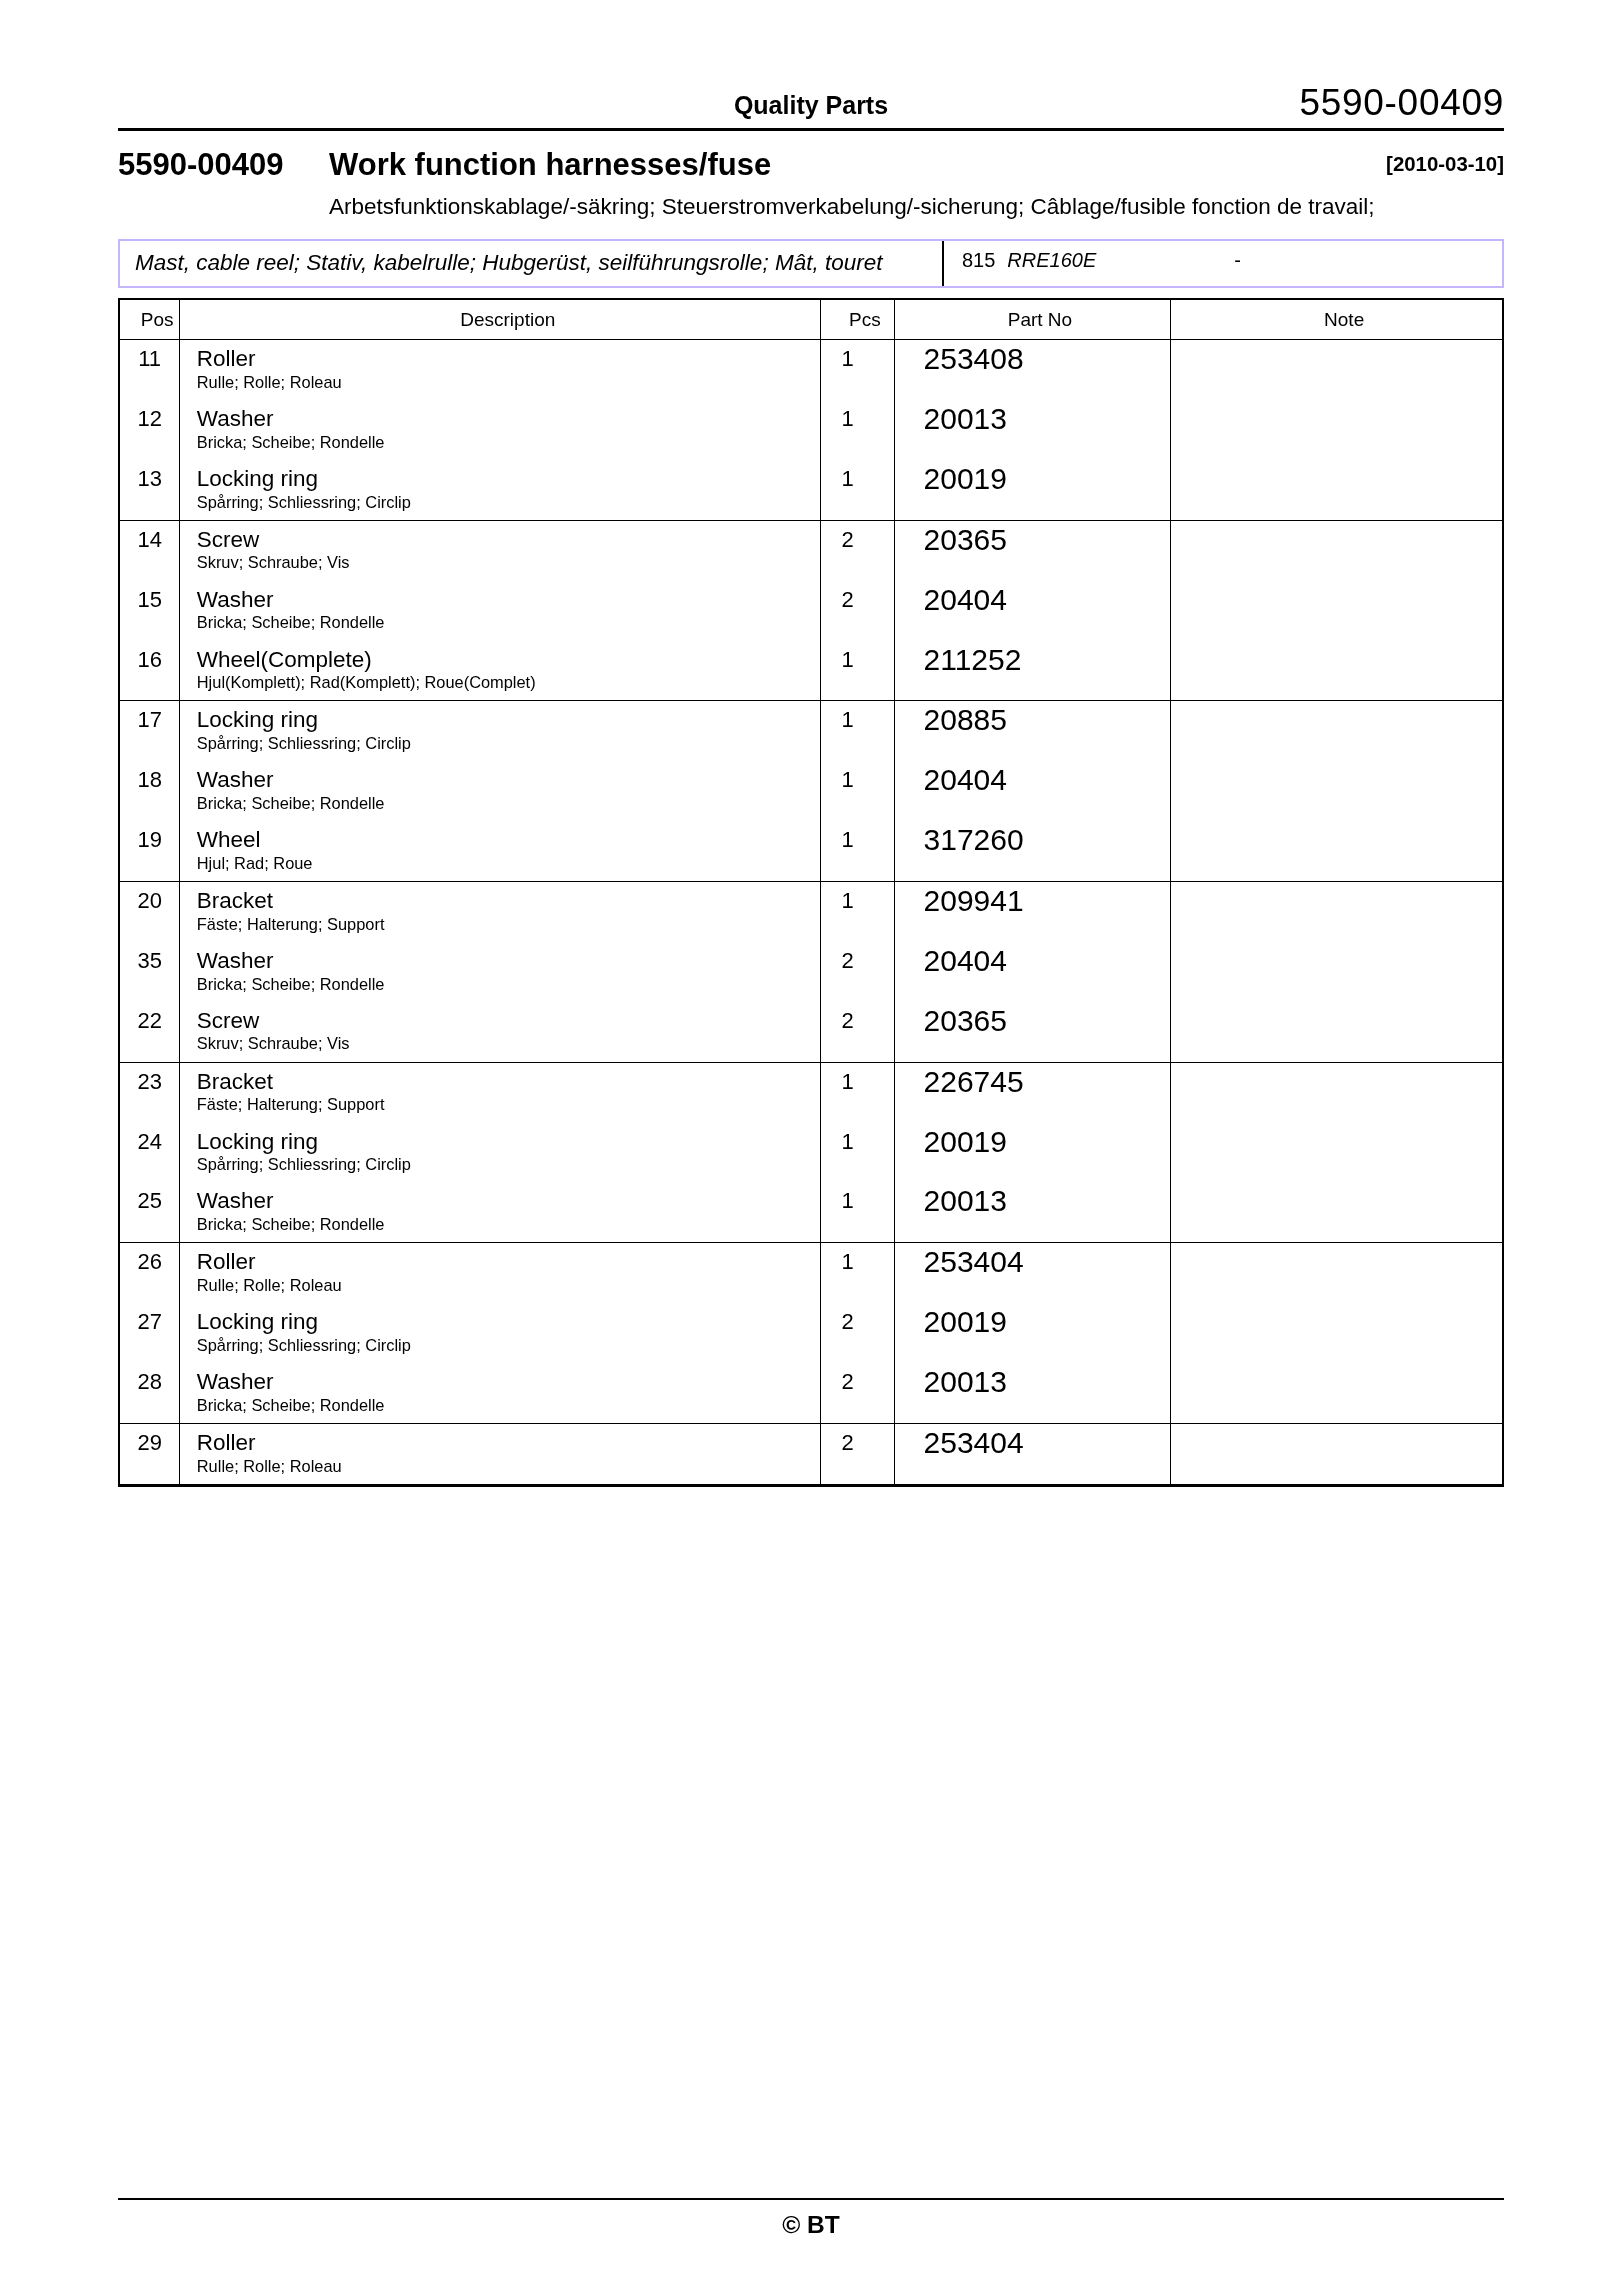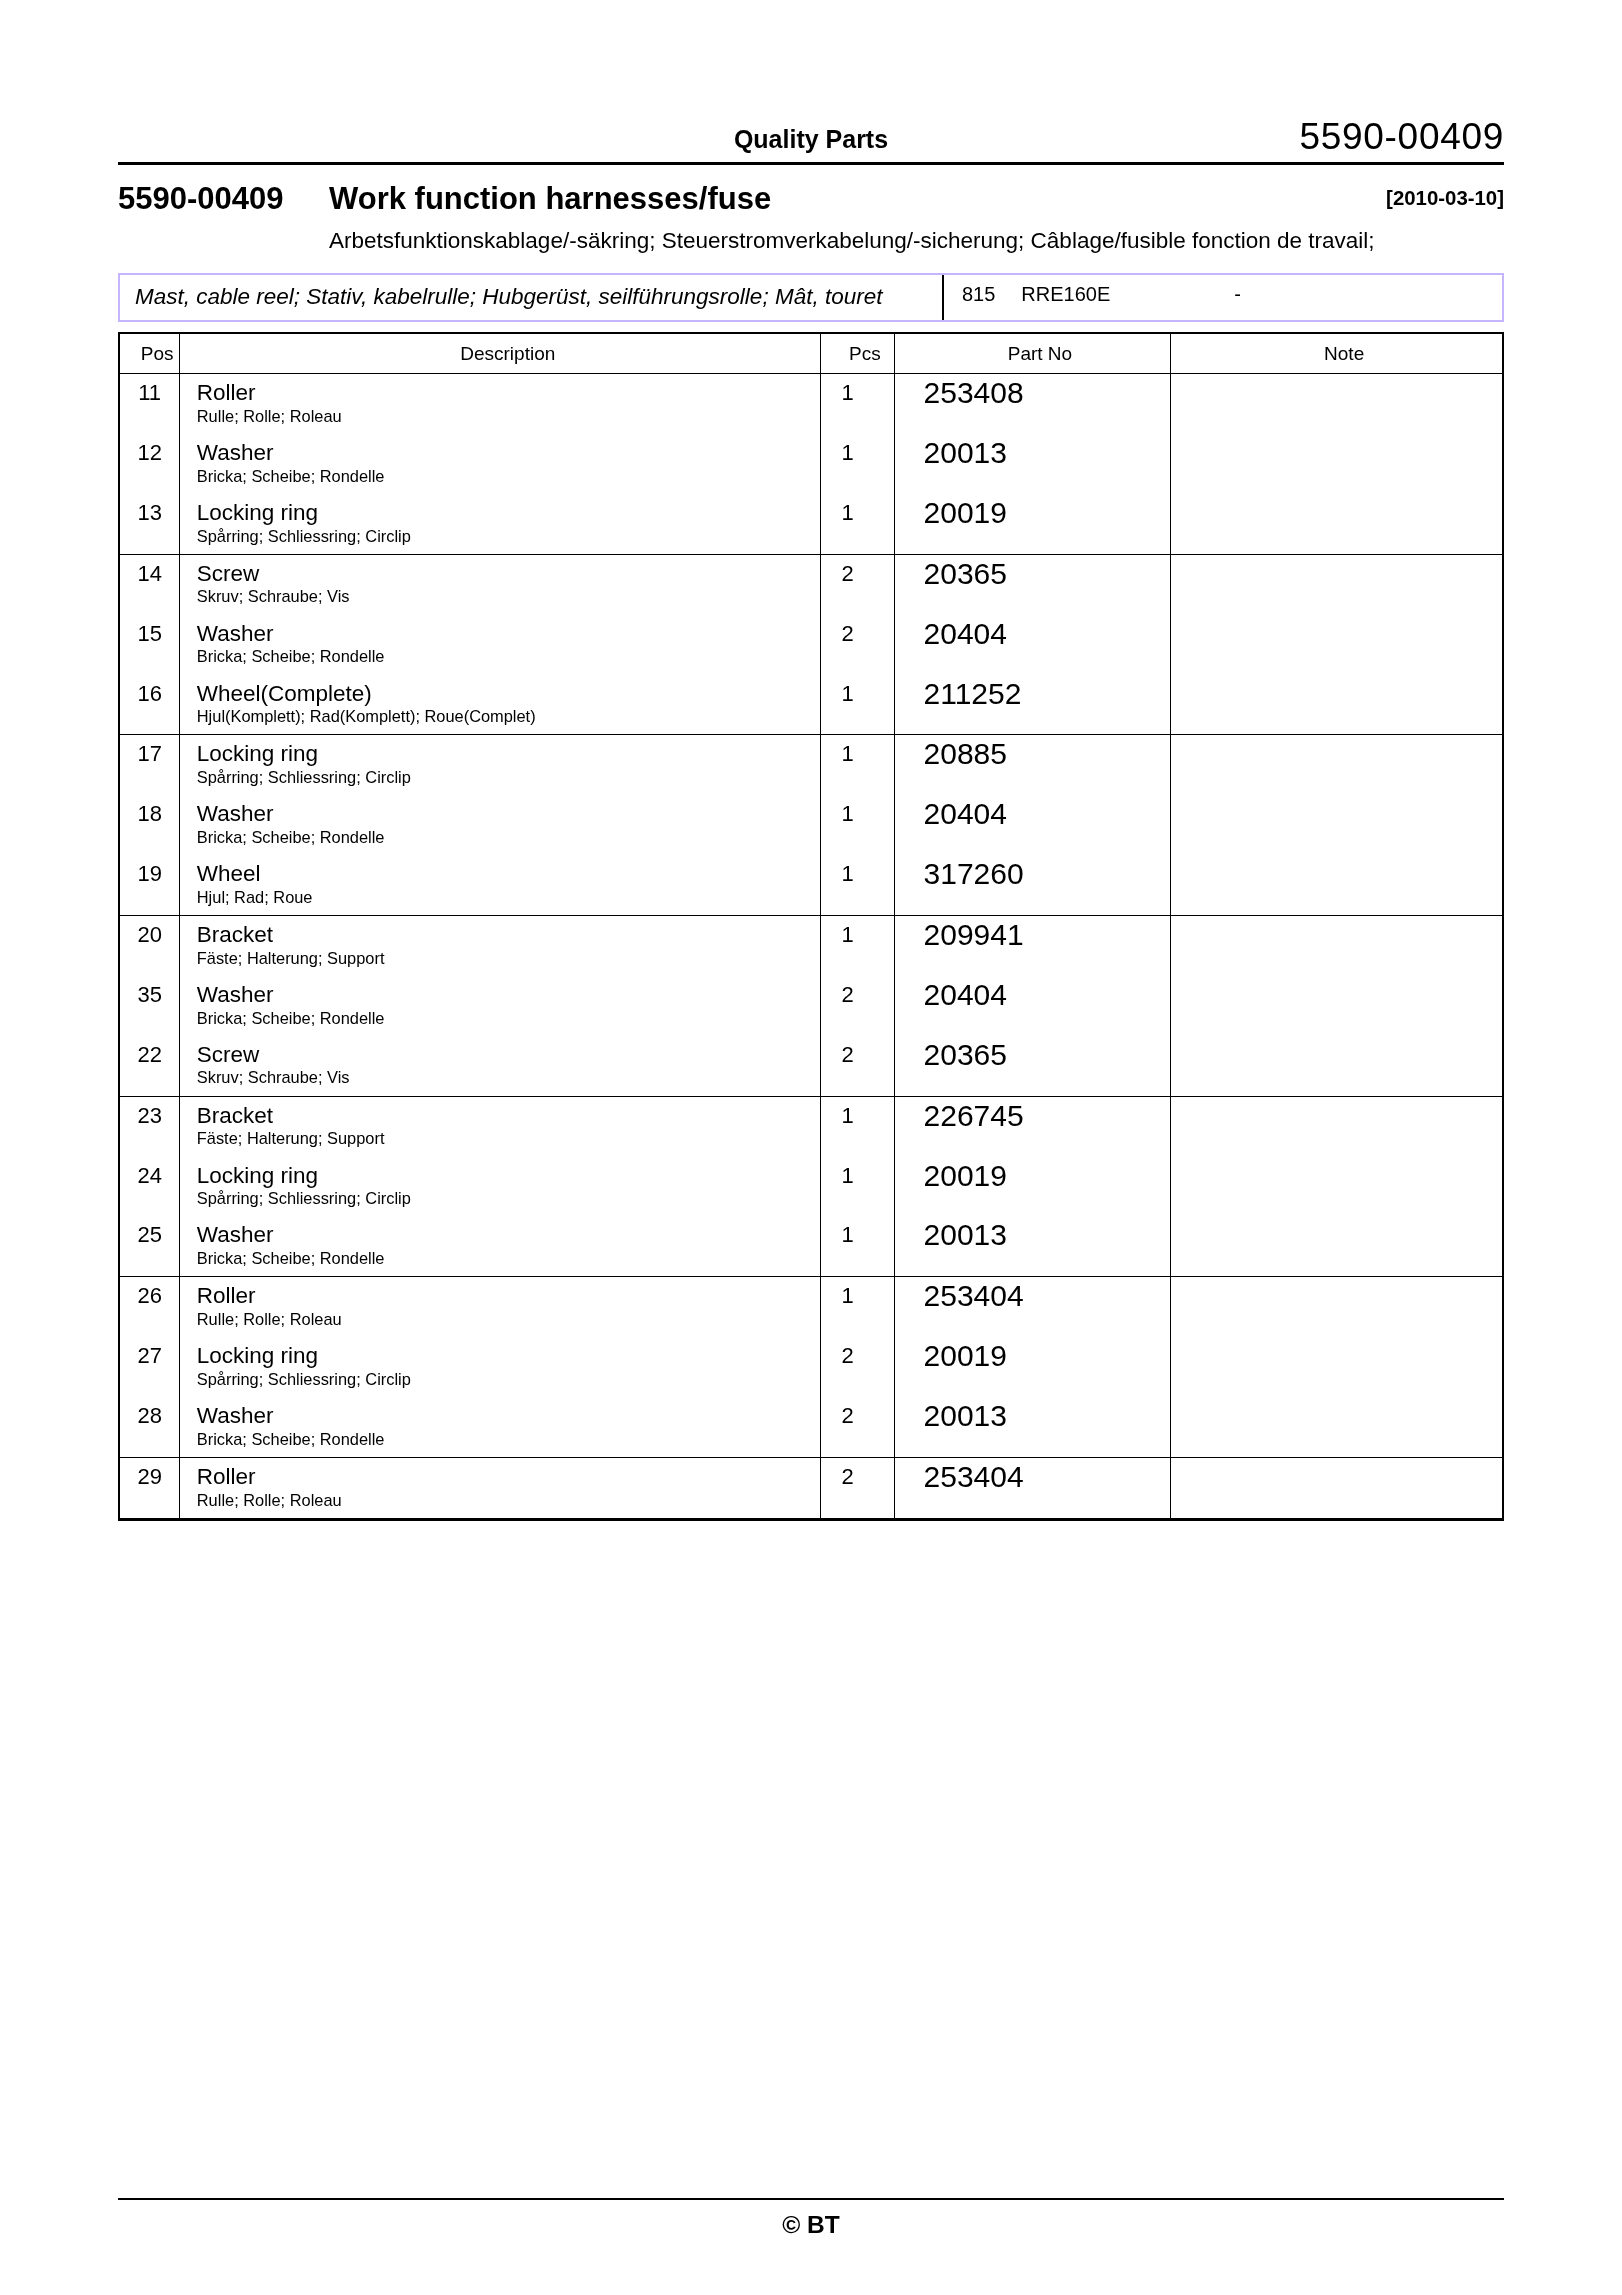--- a/index.html
+++ b/index.html
@@ -5,38 +5,38 @@
   html, body { margin: 0; padding: 0; background: #e8e8e8; }
   .page {
     width: 1622px; height: 2295px; position: relative;
     background: #ffffff; color: #000000;
     font-family: "Liberation Sans", sans-serif;
     overflow: hidden; margin: 0 auto;
   }
   .content { position: absolute; left: 118px; right: 118px; top: 0; }
 
   
-  .page-header { position: relative; height: 162px; }
+  .page-header { position: relative; height: 128px; }
   .ph-center { position: absolute; left: 0; right: 0; bottom: 8.2px; text-align: center; font-size: 25px; font-weight: bold; }
   .ph-right  { position: absolute; right: 0; bottom: 4.1px; font-size: 37px; font-weight: normal; letter-spacing: 0.7px; }
   .header-rule { height: 2.7px; background: #000; }
 
   
   .title-block { margin-top: 16.4px; }
   .title-row { display: flex; align-items: flex-start; }
   .title-code { flex: 0 0 211px; font-size: 31px; font-weight: bold; }
   .title-name { margin: 0; flex: 1; font-size: 31px; font-weight: bold; }
   .title-date { font-size: 20.4px; font-weight: bold; padding-top: 5.5px; white-space: nowrap; }
   .subtitle { margin: 6.8px 0 0 211px; font-size: 22.5px; line-height: 33px; }
 
   
   .section-box { margin-top: 16.4px; border: 2px solid #c4b5fd; display: flex; }
   .section-desc { flex: 0 0 59.5%; box-sizing: border-box; font-style: italic; font-size: 22.5px; line-height: 31px; padding: 5.5px 15px 8.2px 15px; }
   .section-right { flex: 1; border-left: 2px solid #000; position: relative; padding: 8.2px 0 0 17.7px; font-size: 20px; }
-  .model-name { margin-left: 26px; }
+  .model-name { margin-left: 12px; font-style: italic; }
   .section-note { position: absolute; left: 52%; top: 8.2px; }
 
   
   table.parts { width: 100%; margin-top: 10.2px; border-collapse: collapse; border: 2px solid #000; border-bottom-width: 3.4px; table-layout: fixed; }
   table.parts thead th {
     font-weight: normal; font-size: 19px; height: 37px;
     text-align: center; vertical-align: middle;
     border: 1.4px solid #000;
     padding-left: 16px;
   }

